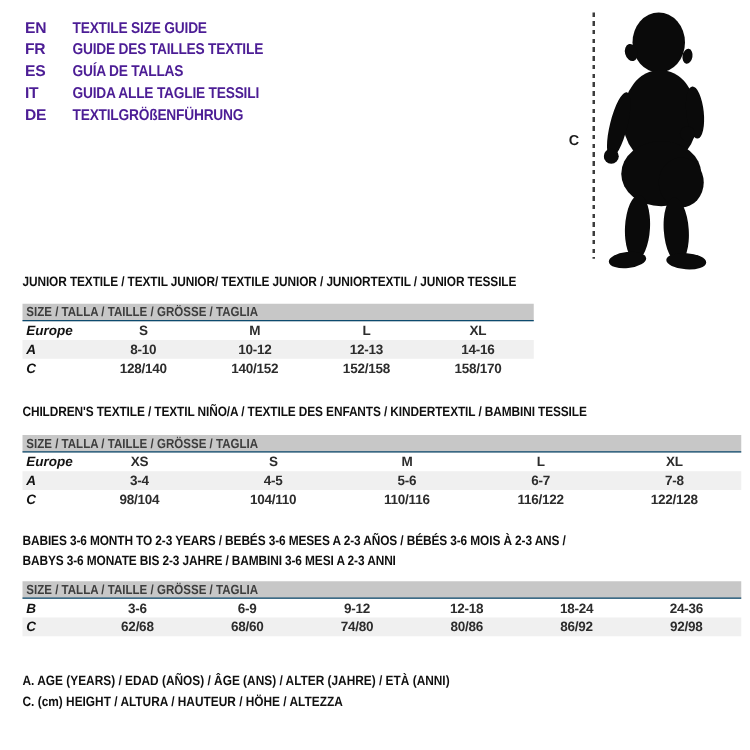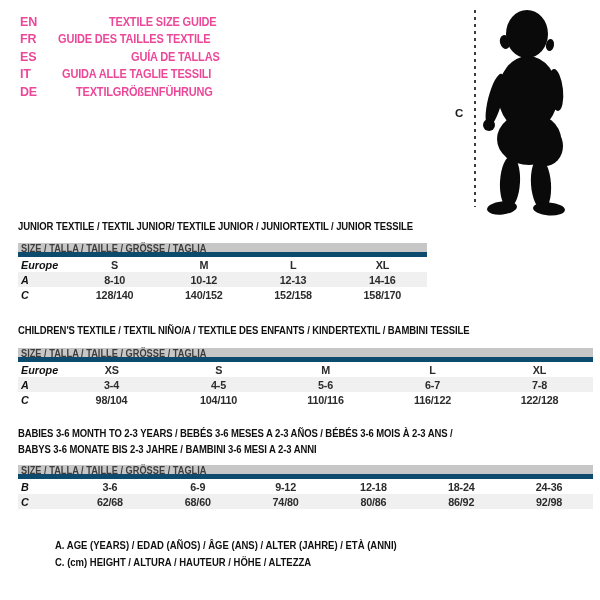--- a/index.html
+++ b/index.html
@@ -3,50 +3,50 @@
 <meta charset="utf-8">
 <style>
   html,body{margin:0;padding:0;background:#fff;}
   .page{position:relative;width:600px;height:600px;background:#fff;overflow:hidden;
         font-family:"Liberation Sans",sans-serif;color:#111;}
   .cond{display:inline-block;transform:scaleX(0.88);transform-origin:0 50%;white-space:nowrap;}
 
   
   .lang-block{position:absolute;left:20px;top:13px;}
   .lang-row{display:flex;height:17.5px;align-items:center;font-size:12.5px;font-weight:700;
-            letter-spacing:-0.2px;color:#ec4899;justify-content:space-between;}
+            letter-spacing:-0.2px;color:#4c1d95;}
   .lang-code{width:38px;flex:0 0 38px;}
   .lang-label{white-space:nowrap;}
 
   
   .measure-line{position:absolute;left:474px;top:10px;width:2px;height:197px;
     background:repeating-linear-gradient(to bottom,#3c3c3c 0 3.5px,transparent 3.5px 7px);}
   .c-marker{position:absolute;left:455px;top:107px;width:16px;font-size:11.5px;font-weight:700;
             color:#1a1a1a;text-align:left;}
   .baby-svg{position:absolute;left:483px;top:4px;}
 
   
   .sec-title{position:absolute;left:18px;font-size:10.8px;font-weight:700;color:#0f0f0f;
              letter-spacing:-0.1px;line-height:15px;}
   .tbl{position:absolute;left:18px;}
-  .size-bar{height:14px;background:var(--bar_bg,#c7c7c7);border-bottom:5px solid #0c4a6e;
+  .size-bar{height:14px;background:var(--bar_bg,#c7c7c7);border-bottom:1px solid #0c4a6e;
             display:flex;align-items:center;padding:0;box-sizing:border-box;}
   .size-bar .bar-text{font-size:10.5px;font-weight:700;color:var(--bar_text,#3d3d3d);
                       margin-left:3px;}
   .row{display:flex;height:15px;align-items:center;font-size:10.8px;}
   .row.alt{background:var(--alt_row_bg,#f0f0f0);}
   .lbl{font-weight:700;color:#111;padding-left:3px;box-sizing:border-box;white-space:nowrap;font-style:italic;}
   .cell{flex:1;text-align:center;font-weight:700;color:#2c2c2c;letter-spacing:-0.2px;}
   .t1 .lbl{flex:0 0 52px;}
   .t2 .lbl{flex:0 0 40px;}
   .t3 .lbl{flex:0 0 48px;}
   .t1{width:409px;} .t2{width:575px;} .t3{width:575px;}
 
   
-  .footnotes{position:absolute;left:18px;top:536px;margin-left:37px;}
+  .footnotes{position:absolute;left:18px;top:536px;}
   .footnote{height:17.5px;display:flex;align-items:center;font-size:10.8px;font-weight:700;
             color:#101010;}
 </style>
 </head>
 <body>
 
 <div class="page">
 
   <div class="lang-block">
     <div class="lang-row">

